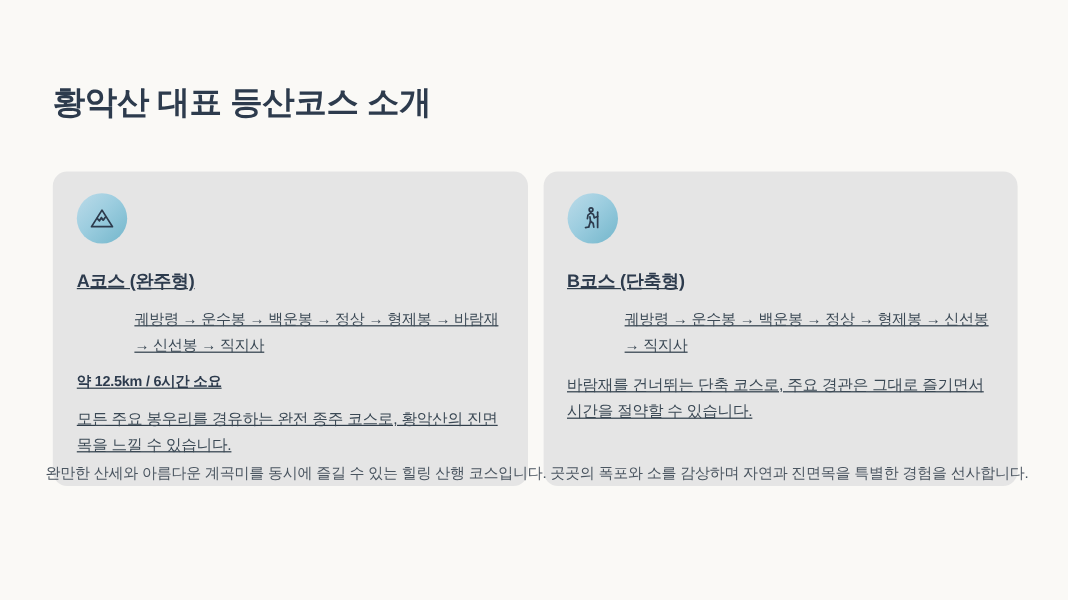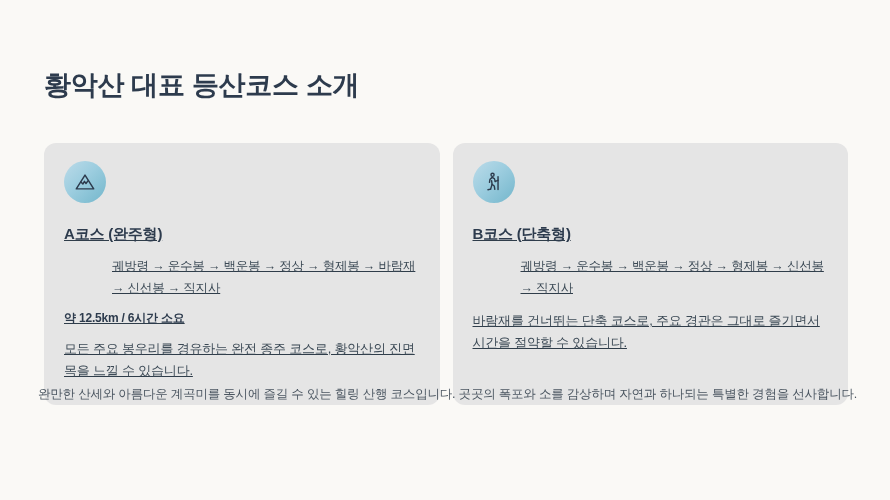--- a/index.html
+++ b/index.html
@@ -150,15 +150,15 @@
           <path d="M5.4 20.4 L8.3 19.8"></path>
         </svg>
       </div>
       <div class="card-heading">B코스 (단축형)</div>
       <div class="card-route">궤방령 → 운수봉 → 백운봉 → 정상 → 형제봉 → 신선봉 → 직지사</div>
       <div class="card-desc">바람재를 건너뛰는 단축 코스로, 주요 경관은 그대로 즐기면서 시간을 절약할 수 있습니다.</div>
     </div>
 
   </div>
 
-  <p class="footer-note">완만한 산세와 아름다운 계곡미를 동시에 즐길 수 있는 힐링 산행 코스입니다. 곳곳의 폭포와 소를 감상하며 자연과 하나되는 특별한 경험을 선사합니다.</p>
+  <p class="footer-note">완만한 산세와 아름다운 계곡미를 동시에 즐길 수 있는 힐링 산행 코스입니다. 곳곳의 폭포와 소를 감상하며 자연과 진면목을 특별한 경험을 선사합니다.</p>
 
 </div>
 
 </body></html>

